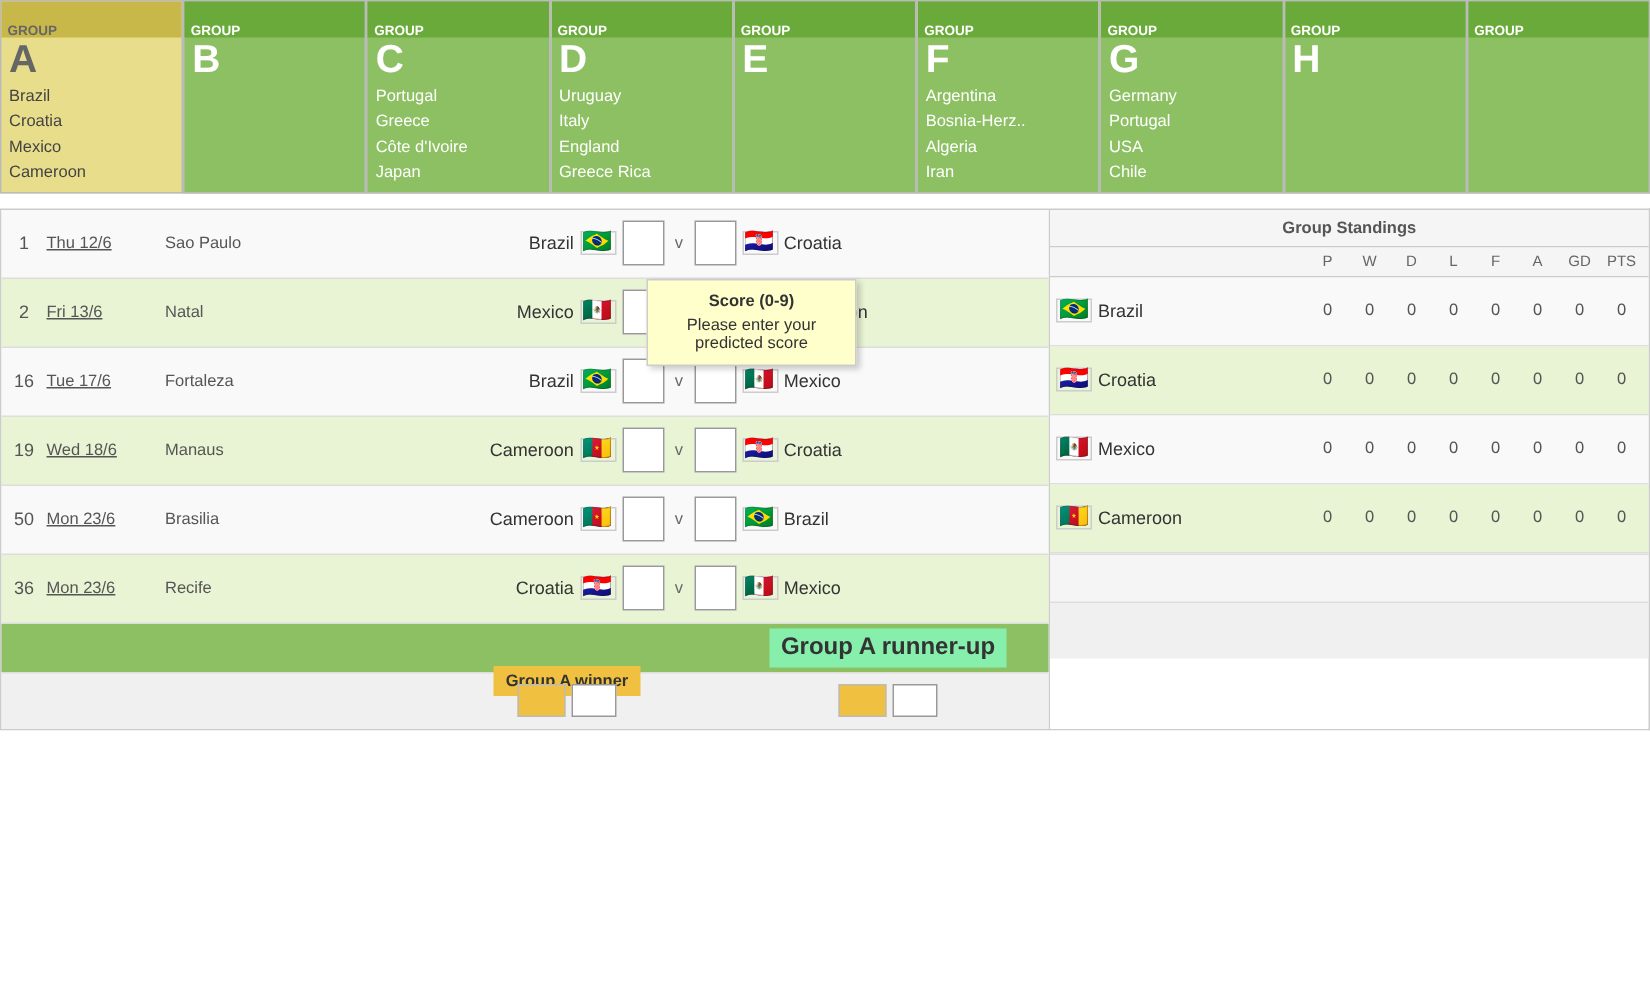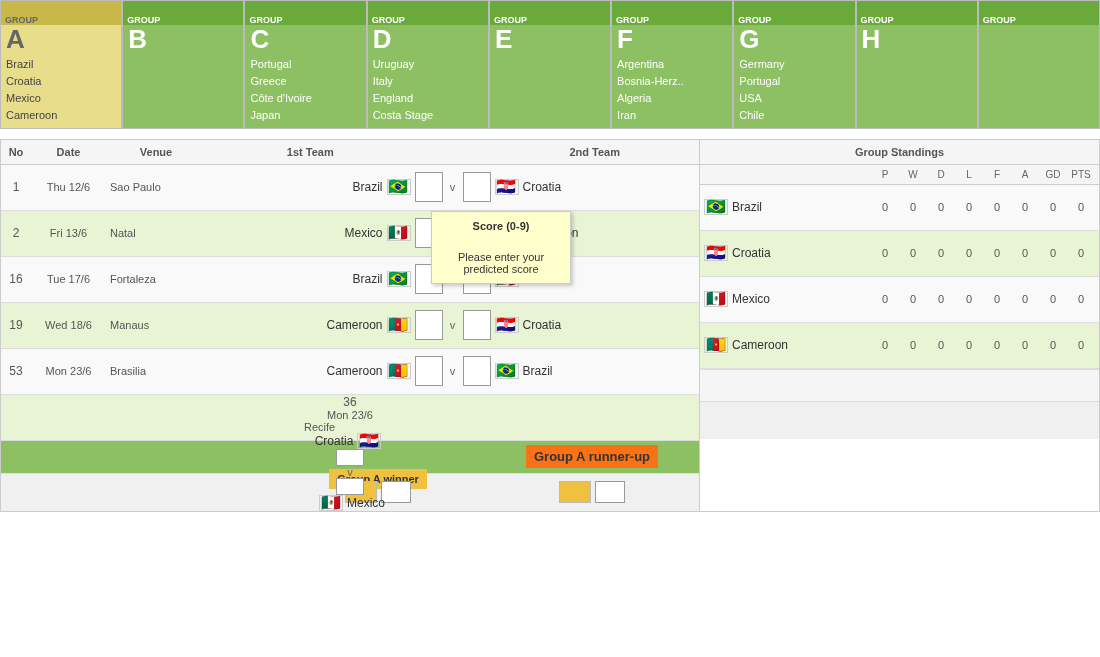--- a/index.html
+++ b/index.html
@@ -44,21 +44,21 @@
       display: flex;
       align-items: center;
       border-bottom: 1px solid #ddd;
       height: 46px;
       position: relative;
     }
     .match-row:nth-child(odd) { background: #f9f9f9; }
     .match-row:nth-child(even) { background: #e8f4d4; }
 
     .cell-no { width: 30px; text-align: center; color: #555; }
-    .cell-date { width: 75px; text-align: center; color: #555; font-size: 11px; }
+    .cell-date { width: 75px; color: #555; font-size: 11px; text-decoration: underline; }
     .cell-venue { width: 100px; text-align: left; padding-left: 4px; color: #555; font-size: 11px; }
     .cell-team1 {
       flex: 1;
       display: flex;
       align-items: center;
       justify-content: flex-end;
       gap: 4px;
       padding-right: 4px;
     }
     .cell-score1 {
@@ -138,21 +138,21 @@
       padding: 8px 10px;
       font-size: 11px;
       color: #333;
       z-index: 10;
       left: 430px;
       top: 0px;
       width: 140px;
       text-align: center;
       box-shadow: 2px 2px 4px rgba(0,0,0,0.2);
     }
-    .tooltip-title { font-weight: bold; margin-bottom: 19px; }
+    .tooltip-title { font-weight: bold; margin-bottom: 4px; }
 
     .groups-row {
       display: flex;
       width: 1100px;
     }
     .group-block {
       border: 1px solid #bbb;
       flex: 1;
     }
     .group-header-row {
@@ -215,21 +215,21 @@
         <div>Japan</div>
       </div>
   </div>
     <div class="group-block">
     <div class="group-header-row">GROUP</div>
     <div class="group-letter-big">D</div>
     <div class="group-teams">
         <div>Uruguay</div>
         <div>Italy</div>
         <div>England</div>
-        <div>Costa Stage</div>
+        <div>Greece Rica</div>
       </div>
   </div>
     <div class="group-block">
     <div class="group-header-row">GROUP</div>
     <div class="group-letter-big">E</div>
   </div>
     <div class="group-block">
     <div class="group-header-row">GROUP</div>
     <div class="group-letter-big">F</div>
     <div class="group-teams">
@@ -257,30 +257,20 @@
     <div class="group-header-row">GROUP</div>
   </div>
   </div>
 
 <div class="section-spacer"></div>
 
 <div class="main-area">
 
   <div class="matches-panel">
 
-    <div class="table-header">
-      <div class="th th-no">No</div>
-      <div class="th th-date">Date</div>
-      <div class="th th-venue">Venue</div>
-      <div class="th th-1st">1st Team</div>
-      <div style="width:28px"></div>
-      <div class="th th-v"></div>
-      <div style="width:28px"></div>
-      <div class="th th-2nd">2nd Team</div>
-    </div>
 
     <div id="match-rows">
         <div class="match-row" style="position: relative;">
     <div class="cell-no">1</div>
     <div class="cell-date">Thu 12/6</div>
     <div class="cell-venue">Sao Paulo</div>
     <div class="cell-team1">
       <span class="team-name">Brazil</span>
       <span class="flag">🇧🇷</span>
     </div>
@@ -342,37 +332,37 @@
     <input type="text" class="cell-score1" maxlength="1" style="">
     <div class="cell-v">v</div>
     <input type="text" class="cell-score2" maxlength="1" style="">
     <div class="cell-team2">
       <span class="flag">🇭🇷</span>
       <span class="team-name">Croatia</span>
     </div>
 
   </div>
         <div class="match-row" style="position: relative;">
-    <div class="cell-no">53</div>
+    <div class="cell-no">50</div>
     <div class="cell-date">Mon 23/6</div>
     <div class="cell-venue">Brasilia</div>
     <div class="cell-team1">
       <span class="team-name">Cameroon</span>
       <span class="flag">🇨🇲</span>
     </div>
     <input type="text" class="cell-score1" maxlength="1" style="">
     <div class="cell-v">v</div>
     <input type="text" class="cell-score2" maxlength="1" style="">
     <div class="cell-team2">
       <span class="flag">🇧🇷</span>
       <span class="team-name">Brazil</span>
     </div>
 
   </div>
-        <div class="match-row" style="position: relative; flex-direction: column;">
+        <div class="match-row" style="position: relative;">
     <div class="cell-no">36</div>
     <div class="cell-date">Mon 23/6</div>
     <div class="cell-venue">Recife</div>
     <div class="cell-team1">
       <span class="team-name">Croatia</span>
       <span class="flag">🇭🇷</span>
     </div>
     <input type="text" class="cell-score1" maxlength="1" style="">
     <div class="cell-v">v</div>
     <input type="text" class="cell-score2" maxlength="1" style="">
@@ -383,21 +373,21 @@
 
   </div>
       </div>
 
     <div style="background:#8dc063; height:32px; display:flex; align-items:center;">
       <div style="width:270px;"></div>
       <div style="flex:1; display:flex; align-items:center; justify-content:center; gap:4px;margin-top:44px;">
         <span style="background:#f0c040;padding:4px 8px;font-weight:bold;font-size:11px;color:#333;">Group A winner</span>
       </div>
       <div style="flex:1; display:flex; align-items:center; justify-content:center; gap:4px;">
-        <span style="background:#f97316;padding:4px 8px;font-weight:bold;font-size:13px;color:#333;">Group A runner-up</span>
+        <span style="background:#86efac;padding:4px 8px;font-weight:bold;font-size:16px;color:#333;">Group A runner-up</span>
       </div>
     </div>
 
     <div style="background:#f0f0f0; height:38px; display:flex; align-items:center; border-top:1px solid #ddd;">
       <div style="width:270px;"></div>
       <div style="flex:1; display:flex; align-items:center; justify-content:center; gap:4px;">
         <div style="width:32px;height:22px;background:#f0c040;border:1px solid #bbb;"></div>
         <input type="text" style="width: 30px; height: 22px; border: 1px solid rgb(153, 153, 153);">
       </div>
       <div style="flex:1; display:flex; align-items:center; justify-content:center; gap:4px;">

